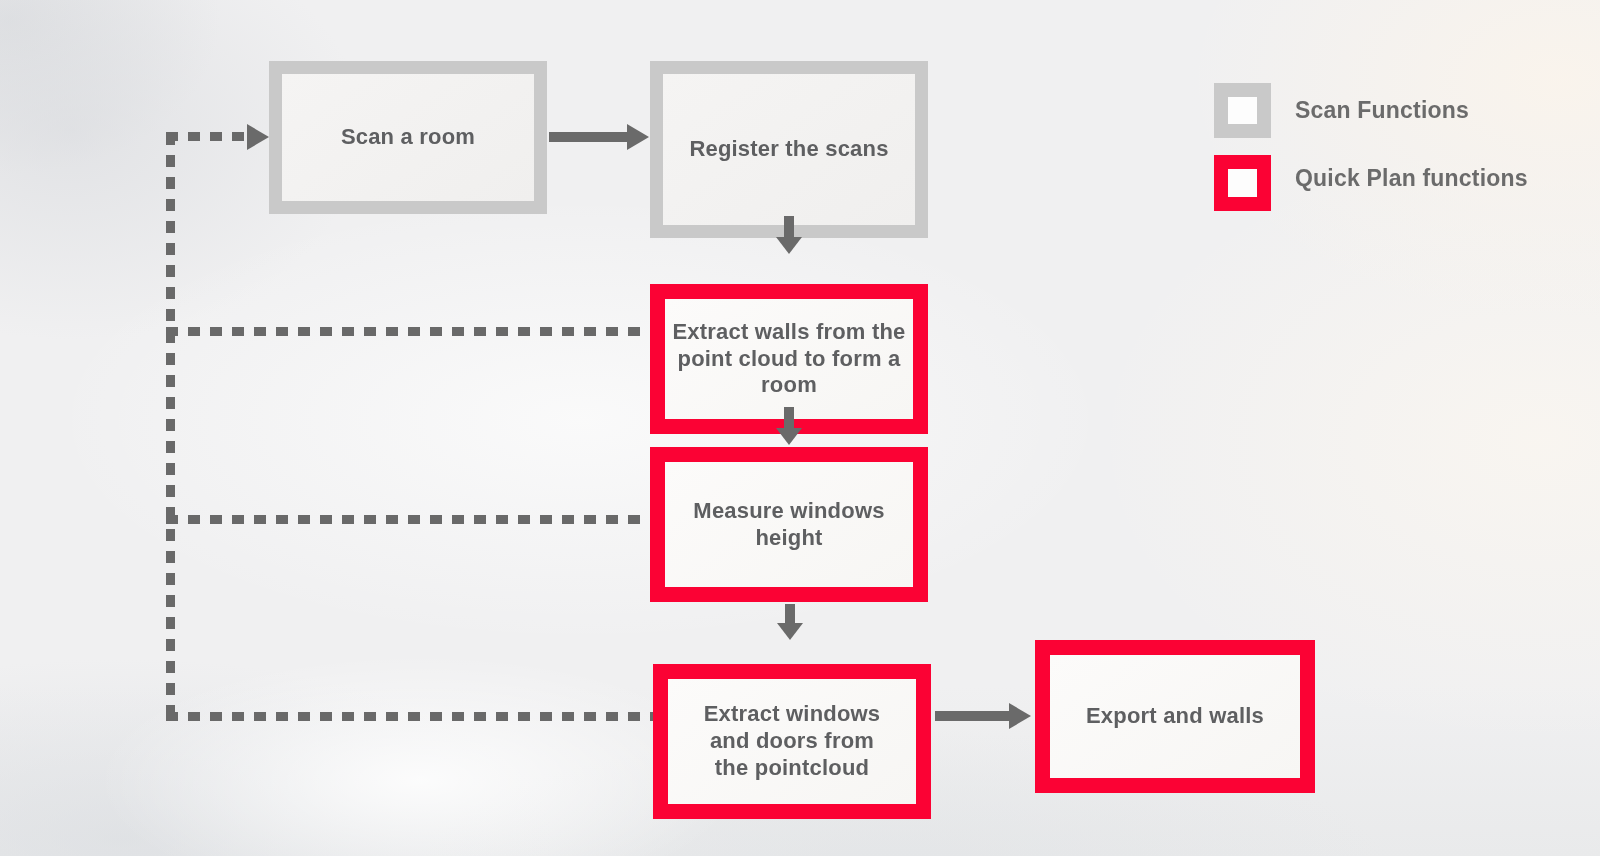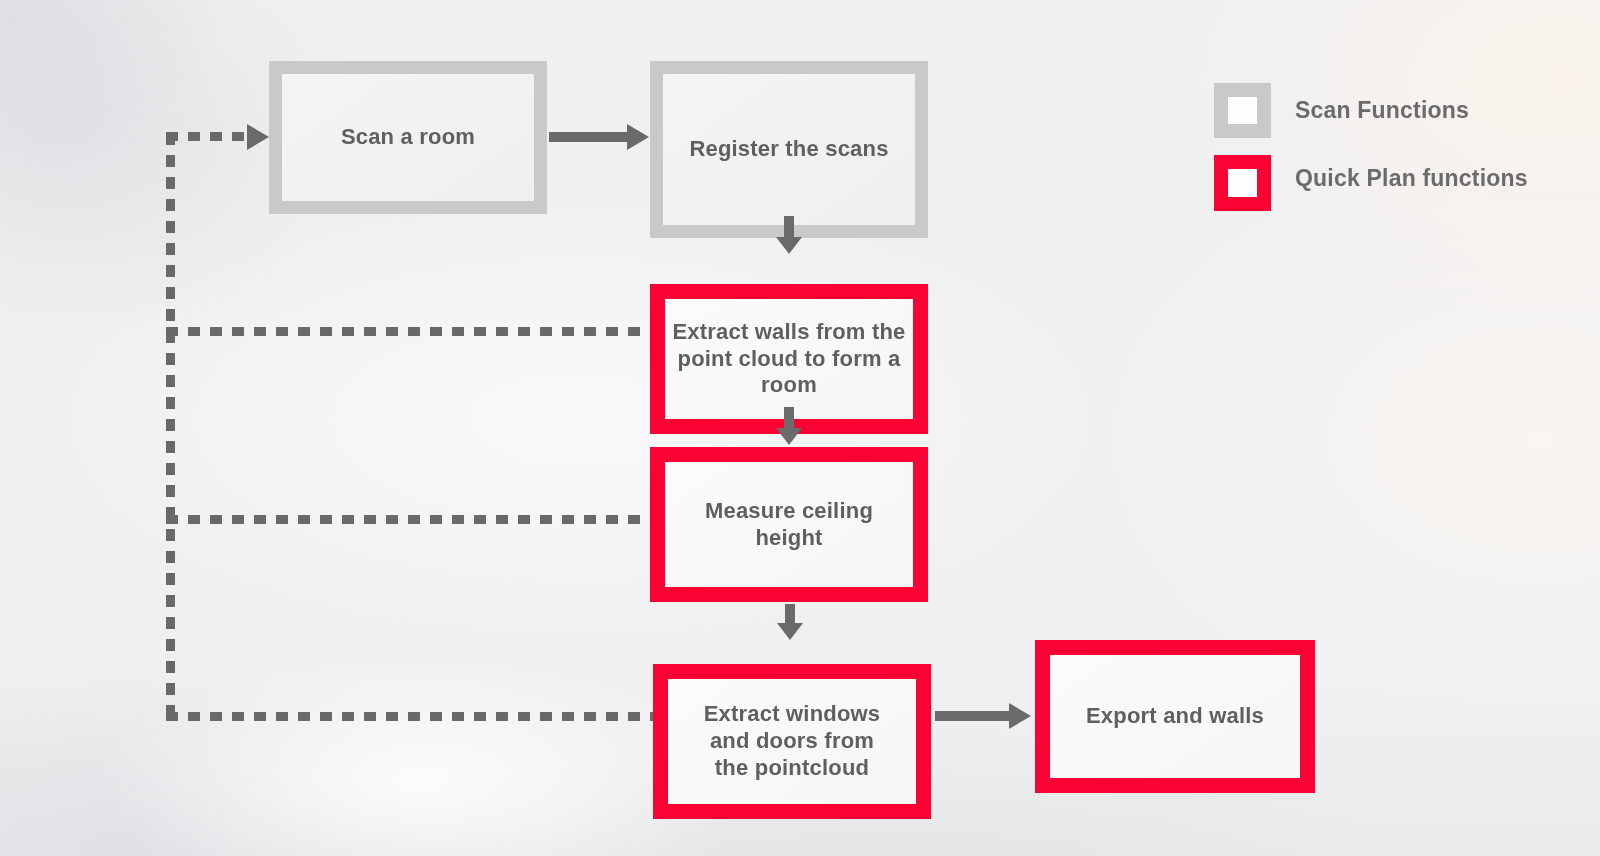--- a/index.html
+++ b/index.html
@@ -72,21 +72,21 @@
   <span class="label">Register the scans</span>
 </div>
 
 <div class="node quick" id="node-walls">
   <span class="label">Extract walls from the
 point cloud to form a
 room</span>
 </div>
 
 <div class="node quick" id="node-measure">
-  <span class="label">Measure ceiling height</span>
+  <span class="label">Measure windows height</span>
 </div>
 
 <div class="node quick" id="node-windows">
   <span class="label">Extract windows
 and doors from
 the pointcloud</span>
 </div>
 
 <div class="node quick" id="node-export">
   <span class="label">Export and walls</span>

